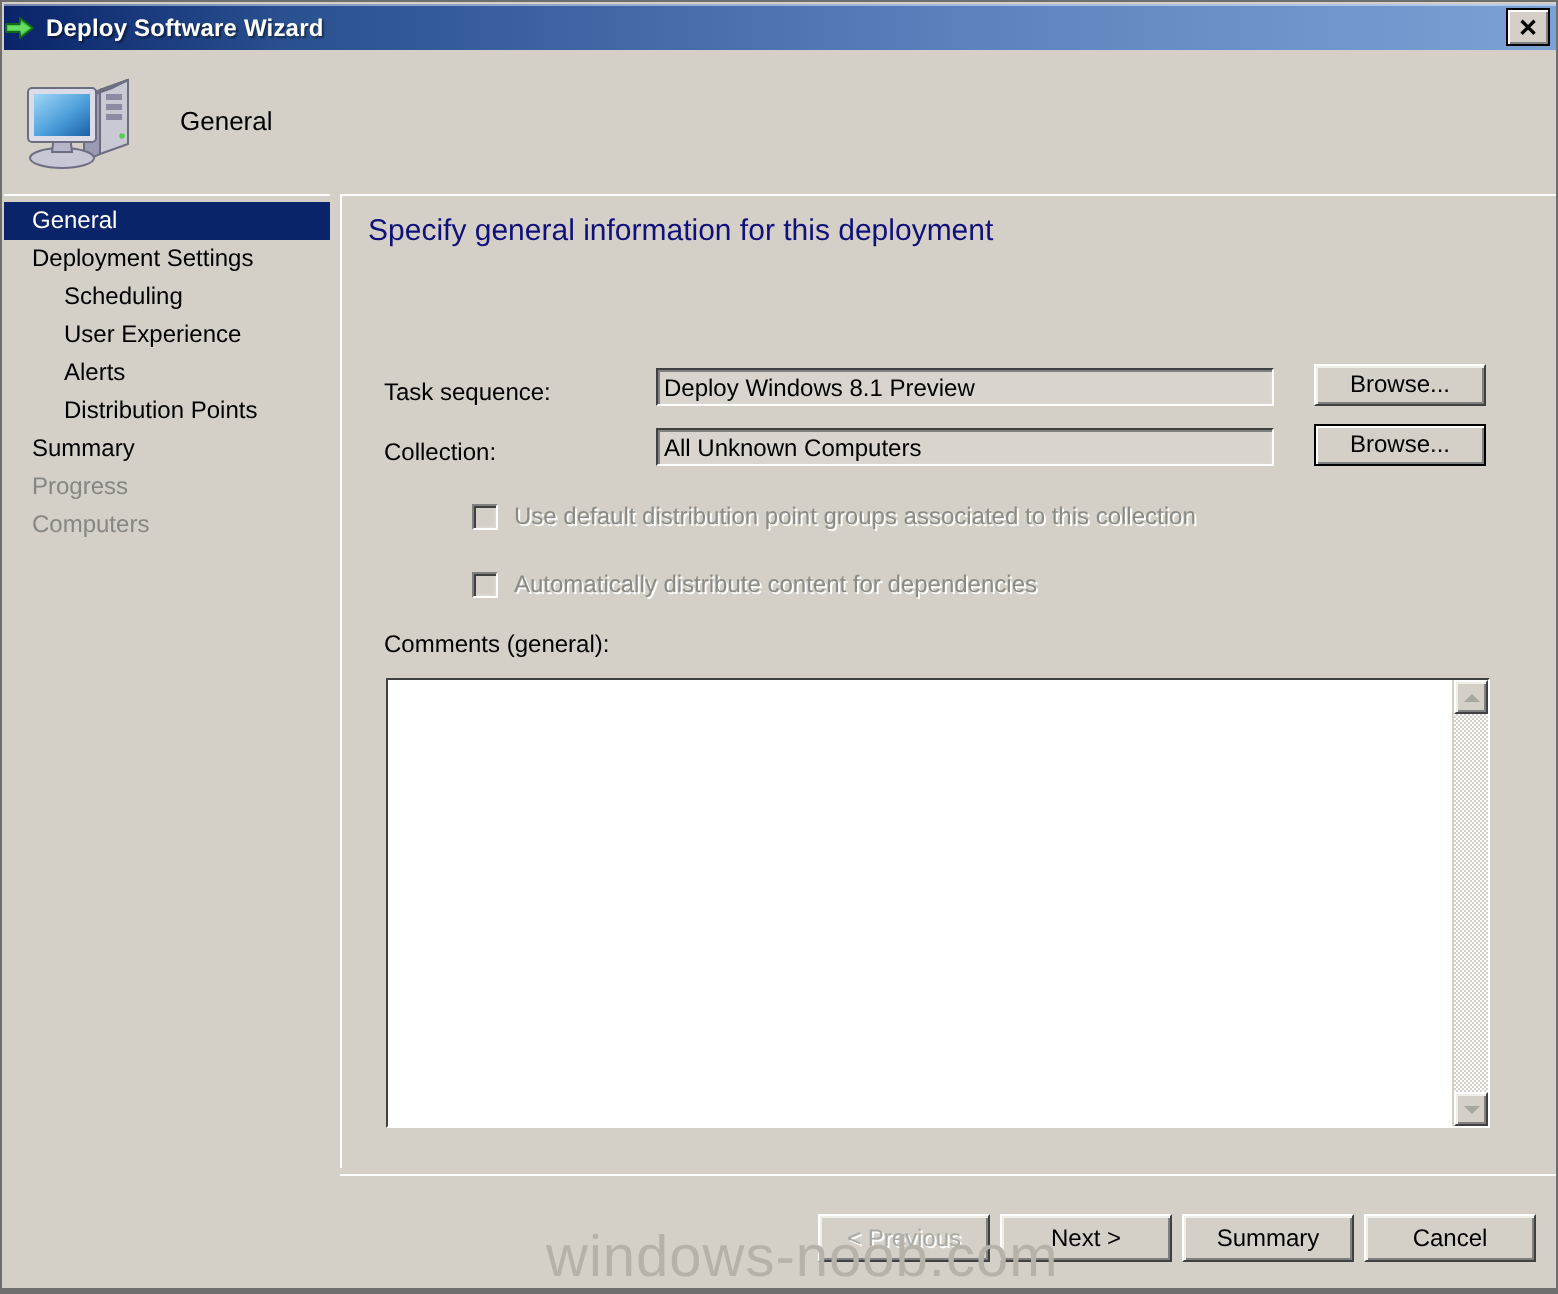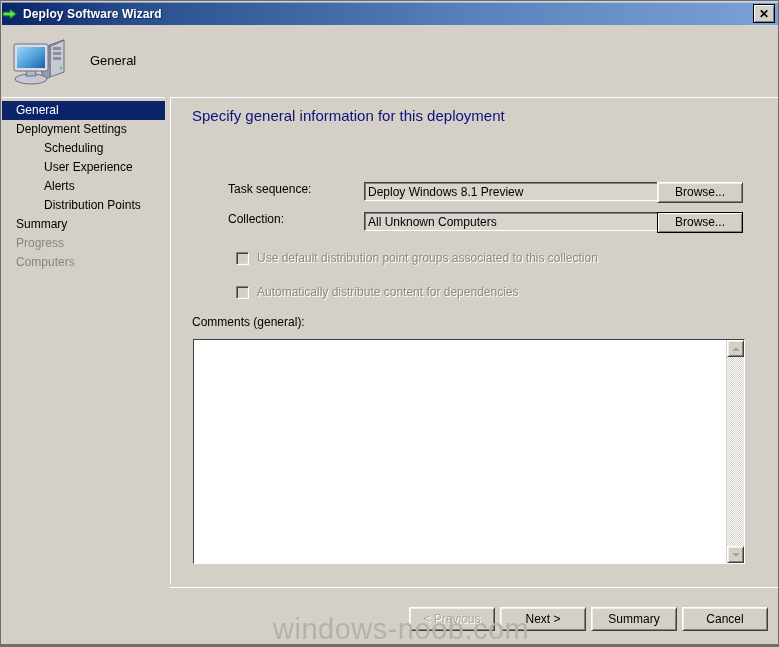--- a/index.html
+++ b/index.html
@@ -110,21 +110,21 @@
     padding-top: 3px;
   }
   .nav-item {
     font-size: 12px;
     color: #000000;
     padding: 2px 0 2px 14px;
     line-height: 15px;
     white-space: nowrap;
     cursor: default;
   }
-  .nav-item.sub { padding-left: 42px; }
+  .nav-item.sub { padding-left: 30px; }
   .nav-item.selected {
     background: #0a246a;
     color: #ffffff;
   }
   .nav-item.disabled { color: #868682; }
 
   #content {
     position: absolute;
     left: 169px;
     top: 96px;
@@ -136,31 +136,29 @@
     box-sizing: border-box;
   }
 
   .page-heading {
     position: absolute;
     left: 13px;
     top: 9px;
     font-size: 15px;
     color: #10107b;
     white-space: nowrap;
-    margin-left: 8px;
   }
 
   
   .form-row {
     position: absolute;
     left: 21px;
     height: 21px;
     display: flex;
-    align-items: flex-start;
-    margin-left: 36px;
+    align-items: flex-end;
   }
   .form-label {
     font-size: 12px;
     color: #000;
     width: 136px;
     flex: 0 0 auto;
   }
   .txt-field {
     width: 309px;
     height: 19px;

